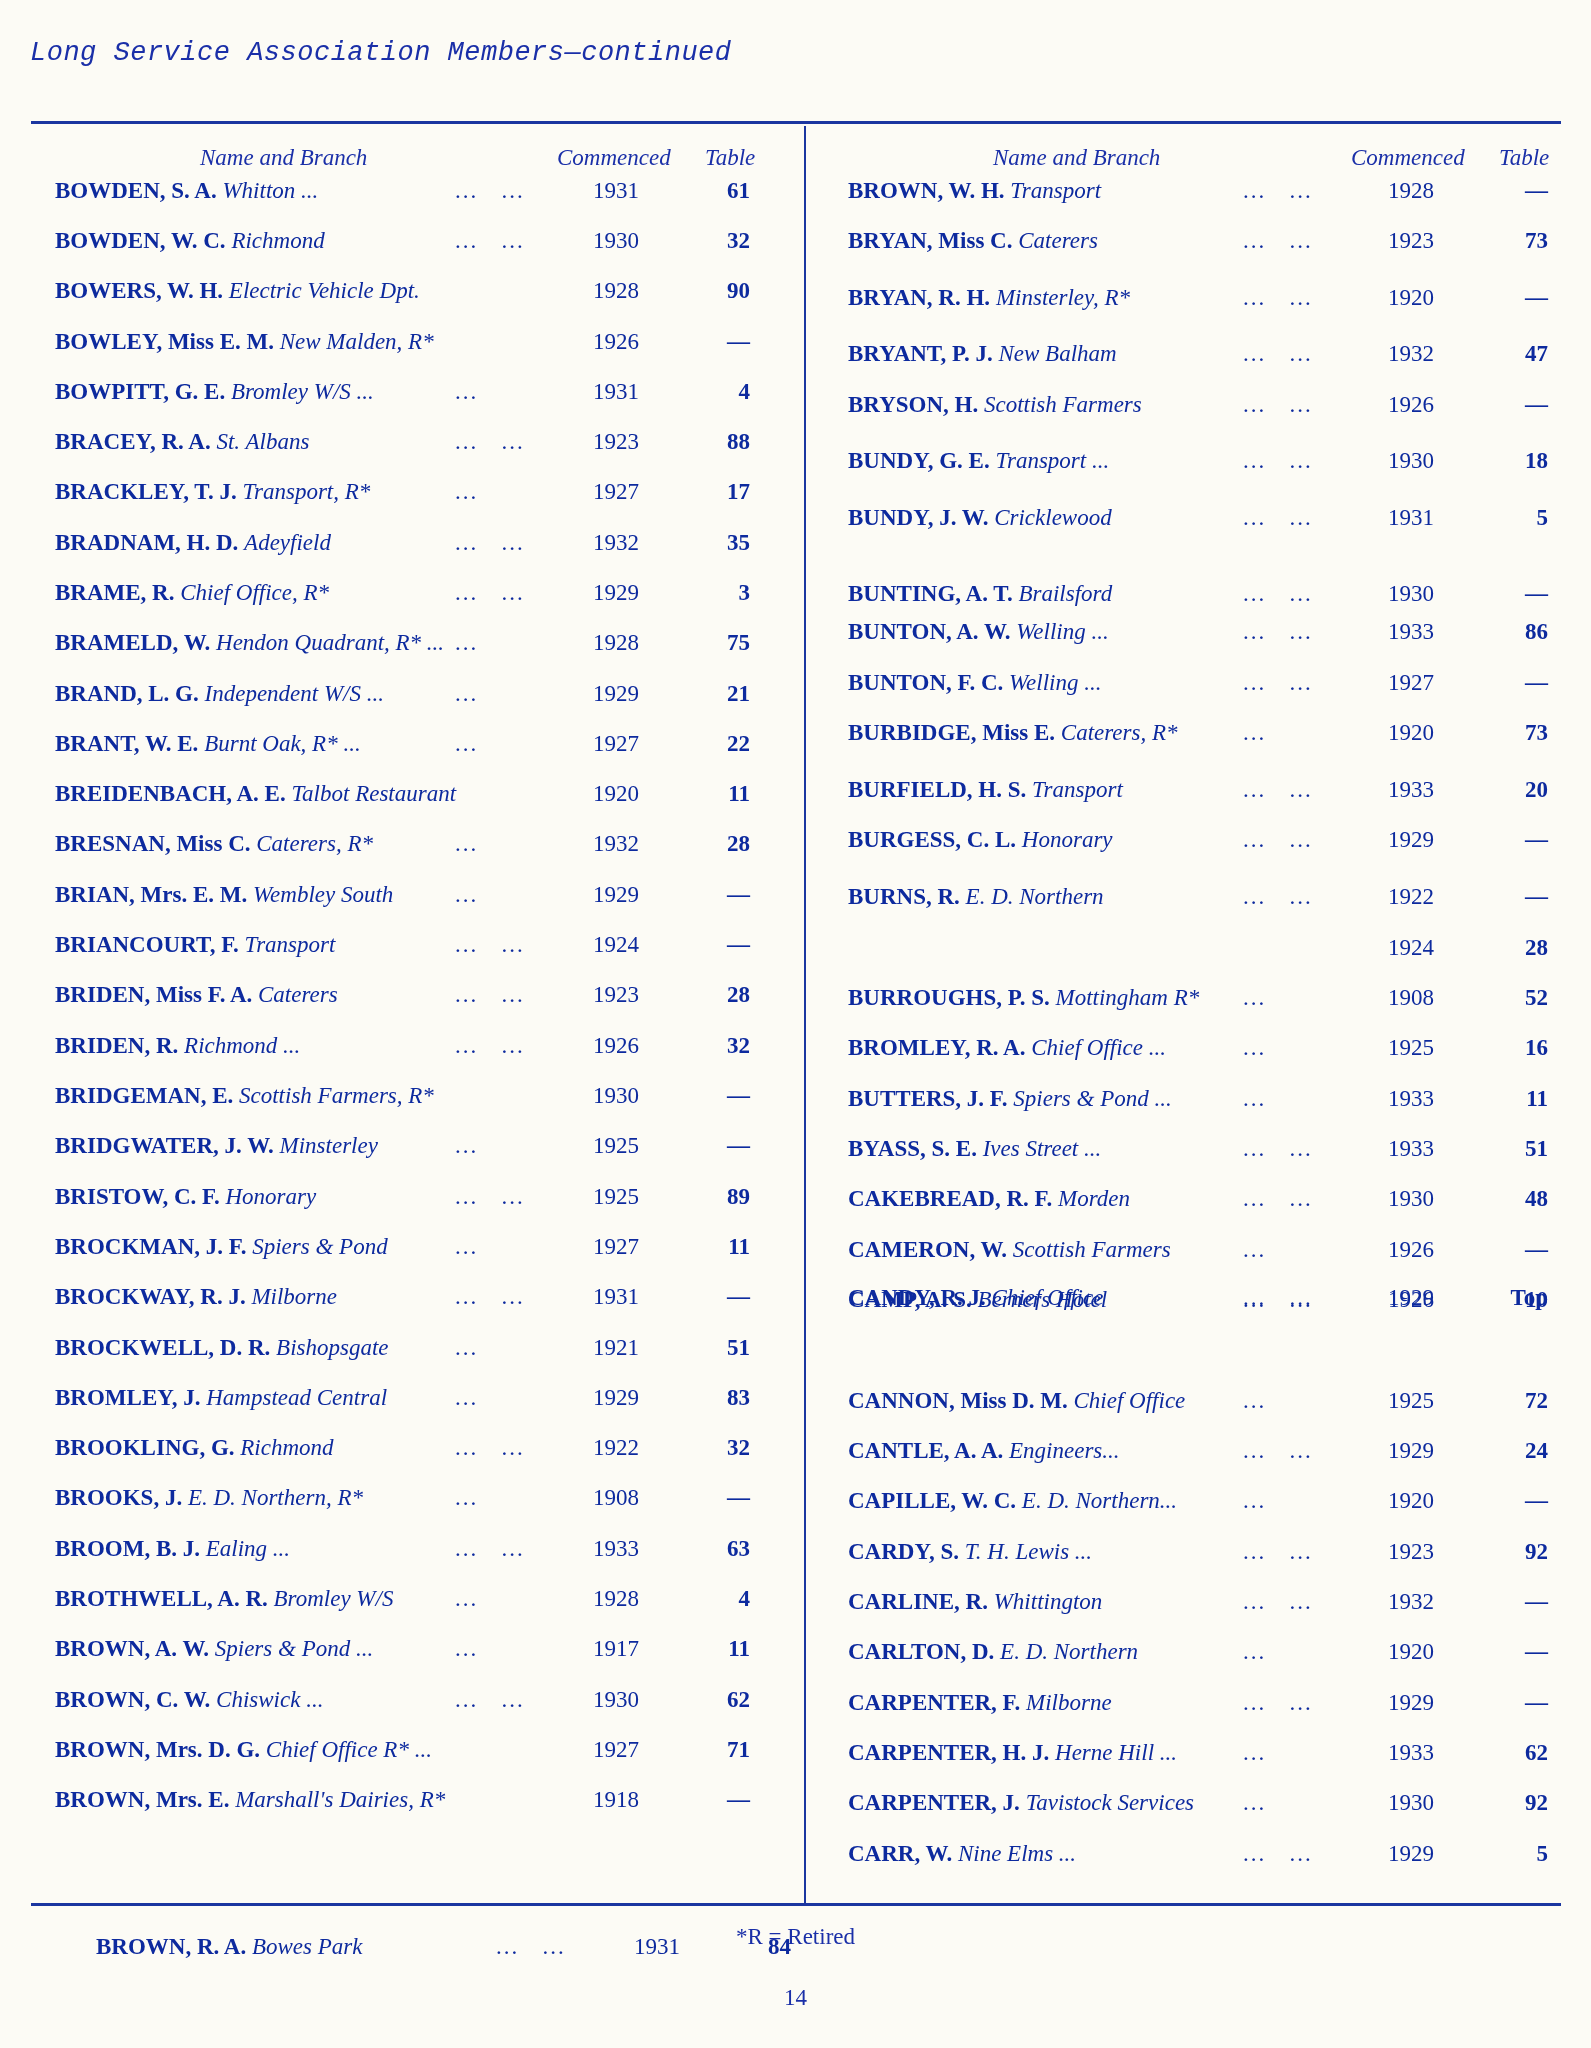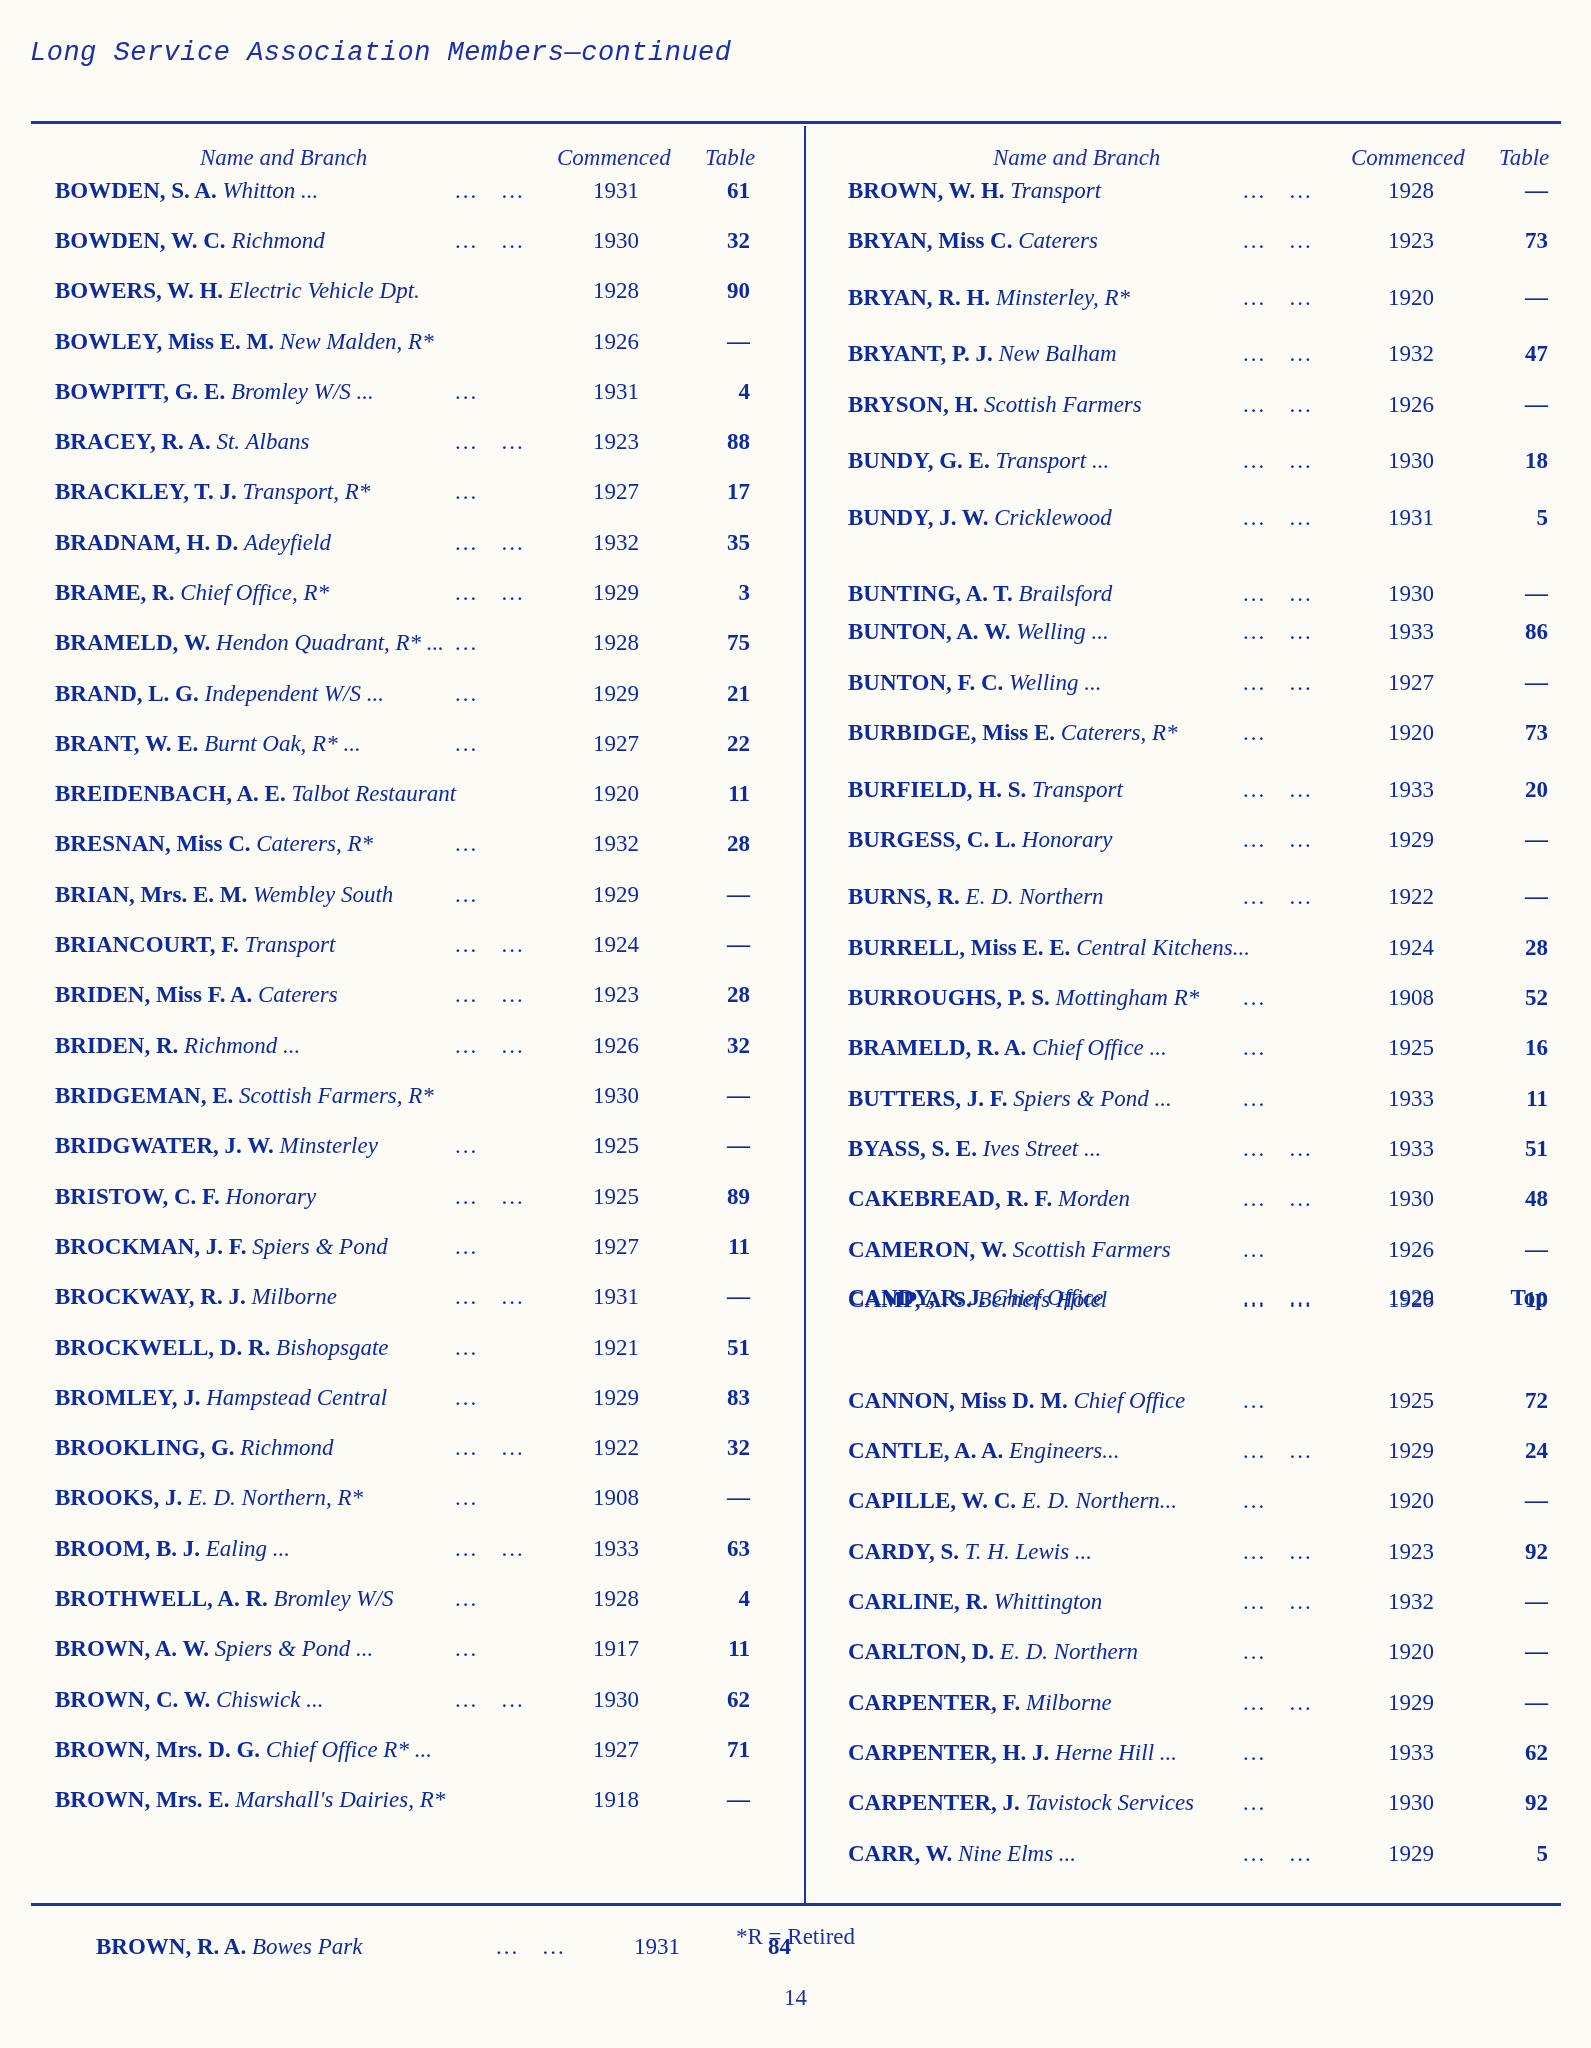--- a/index.html
+++ b/index.html
@@ -378,33 +378,32 @@
         <span class="year">1929</span>
         <span class="tbl">—</span>
       </div>
       <div class="row" style="top: 740px;">
         <span class="entry"><span class="surname">BURNS, R.</span> <span class="branch">E. D. Northern</span></span>
         <span class="dots" style="left: 395px; white-space: pre;">...   ...</span>
         <span class="year">1922</span>
         <span class="tbl">—</span>
       </div>
       <div class="row" style="top: 791px;">
-        <span class="entry"><span class="surname">BURRELL, Miss E. E.</span> <span class="branch">Central Kitchens...</span></span>
         <span class="dots" style="left: 414px; white-space: pre;"></span>
         <span class="year">1924</span>
         <span class="tbl">28</span>
       </div>
       <div class="row" style="top: 841px;">
         <span class="entry"><span class="surname">BURROUGHS, P. S.</span> <span class="branch">Mottingham R*</span></span>
         <span class="dots" style="left: 395px; white-space: pre;">...</span>
         <span class="year">1908</span>
         <span class="tbl">52</span>
       </div>
       <div class="row" style="top: 891px;">
-        <span class="entry"><span class="surname">BRAMELD, R. A.</span> <span class="branch">Chief Office ...</span></span>
+        <span class="entry"><span class="surname">BROMLEY, R. A.</span> <span class="branch">Chief Office ...</span></span>
         <span class="dots" style="left: 395px; white-space: pre;">...</span>
         <span class="year">1925</span>
         <span class="tbl">16</span>
       </div>
       <div class="row" style="top: 942px;">
         <span class="entry"><span class="surname">BUTTERS, J. F.</span> <span class="branch">Spiers &amp; Pond ...</span></span>
         <span class="dots" style="left: 395px; white-space: pre;">...</span>
         <span class="year">1933</span>
         <span class="tbl">11</span>
       </div>

